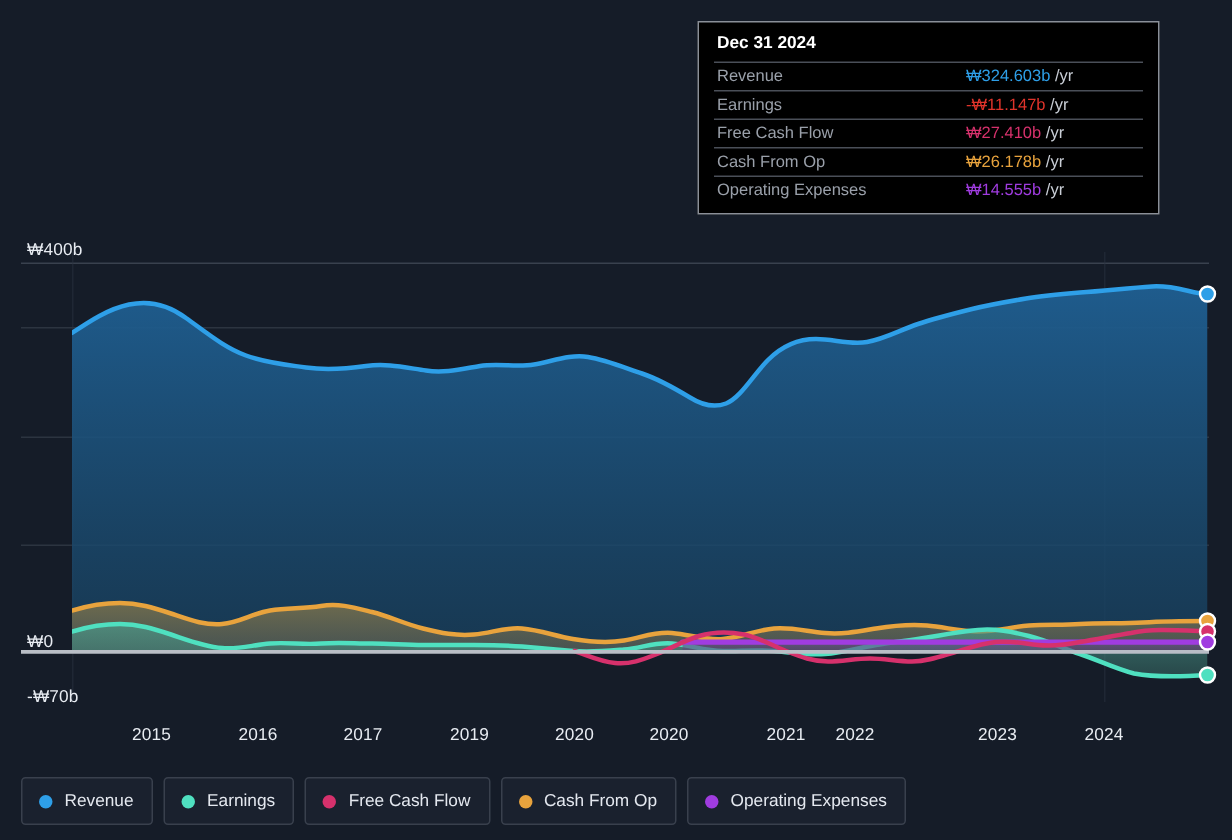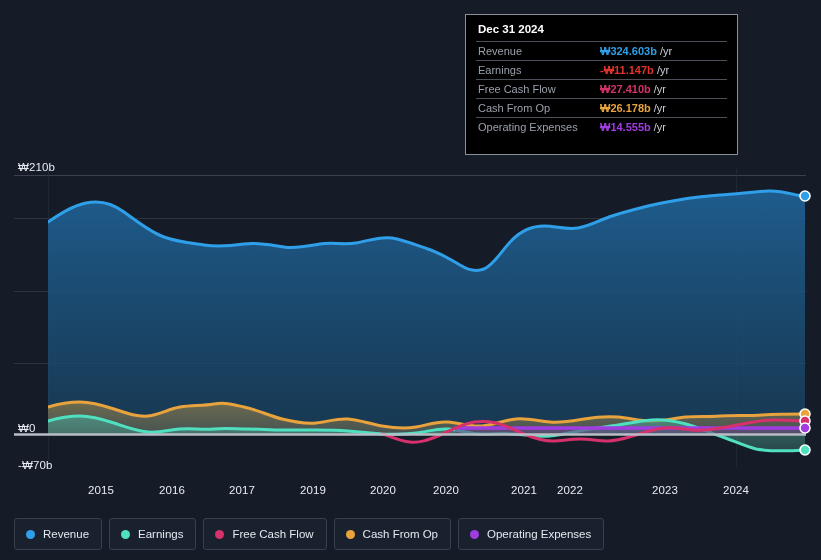--- a/index.html
+++ b/index.html
@@ -41,25 +41,25 @@
     font-size: 11.5px;
     transform: translateX(-50%);
     top: 484px;
   }
 
   
   #tooltip {
     position: absolute;
     left: 465px;
     top: 14px;
-    width: 273px;
+    width: 308px;
     background: #000000;
     border: 1px solid #8a8f98;
     box-sizing: border-box;
-    padding: 7px 10px 18px 10px;
+    padding: 7px 10px 6px 10px;
     font-size: 11px;
     color: #d8dce3;
   }
   #tooltip .tt-title {
     color: #ffffff;
     font-size: 11.5px;
     font-weight: bold;
     padding: 1px 0 6px 2px;
   }
   #tooltip table {
@@ -69,21 +69,21 @@
   #tooltip tr { border-top: 1px solid #4a4f58; }
   #tooltip td {
     padding: 3px 2px 3px 2px;
     vertical-align: top;
     font-size: 11px;
   }
   #tooltip td.tt-key { color: #9aa0aa; white-space: nowrap; width: 118px; }
   #tooltip td.tt-val { color: #d8dce3; white-space: nowrap; }
   #tooltip tr.no-rule { border-top: none; }
   .unit { color: #c9ced6; font-weight: normal; }
-  .v-strong { font-weight: bold; }
+  .v-strong { font-weight: normal; margin-left: 44px; }
 
   
   #legend {
     position: absolute;
     left: 0;
     top: 512px;
     width: 821px;
     height: 44px;
     display: flex;
     align-items: center;
@@ -222,21 +222,21 @@
 
       <g>
         <circle cx="805" cy="196" r="5" fill="#2e9fe8" stroke="#ffffff" stroke-width="1.6"></circle>
         <circle cx="805" cy="414" r="5" fill="#e8a33d" stroke="#ffffff" stroke-width="1.6"></circle>
         <circle cx="805" cy="421" r="5" fill="#d6316c" stroke="#ffffff" stroke-width="1.6"></circle>
         <circle cx="805" cy="428" r="5" fill="#a03ce0" stroke="#ffffff" stroke-width="1.6"></circle>
         <circle cx="805" cy="450" r="5" fill="#4fe0c0" stroke="#ffffff" stroke-width="1.6"></circle>
       </g>
     </svg>
 
-    <div class="axis-label y-label" style="top:161px">₩210b</div>
+    <div class="axis-label y-label" style="top:161px">₩400b</div>
     <div class="axis-label y-label" style="top:422px">₩0</div>
     <div class="axis-label y-label" style="top:459px">-₩70b</div>
 
     <div class="axis-label x-label" style="left:101px">2015</div>
     <div class="axis-label x-label" style="left:172px">2016</div>
     <div class="axis-label x-label" style="left:242px">2017</div>
     <div class="axis-label x-label" style="left:313px">2019</div>
     <div class="axis-label x-label" style="left:383px">2020</div>
     <div class="axis-label x-label" style="left:446px">2020</div>
     <div class="axis-label x-label" style="left:524px">2021</div>

